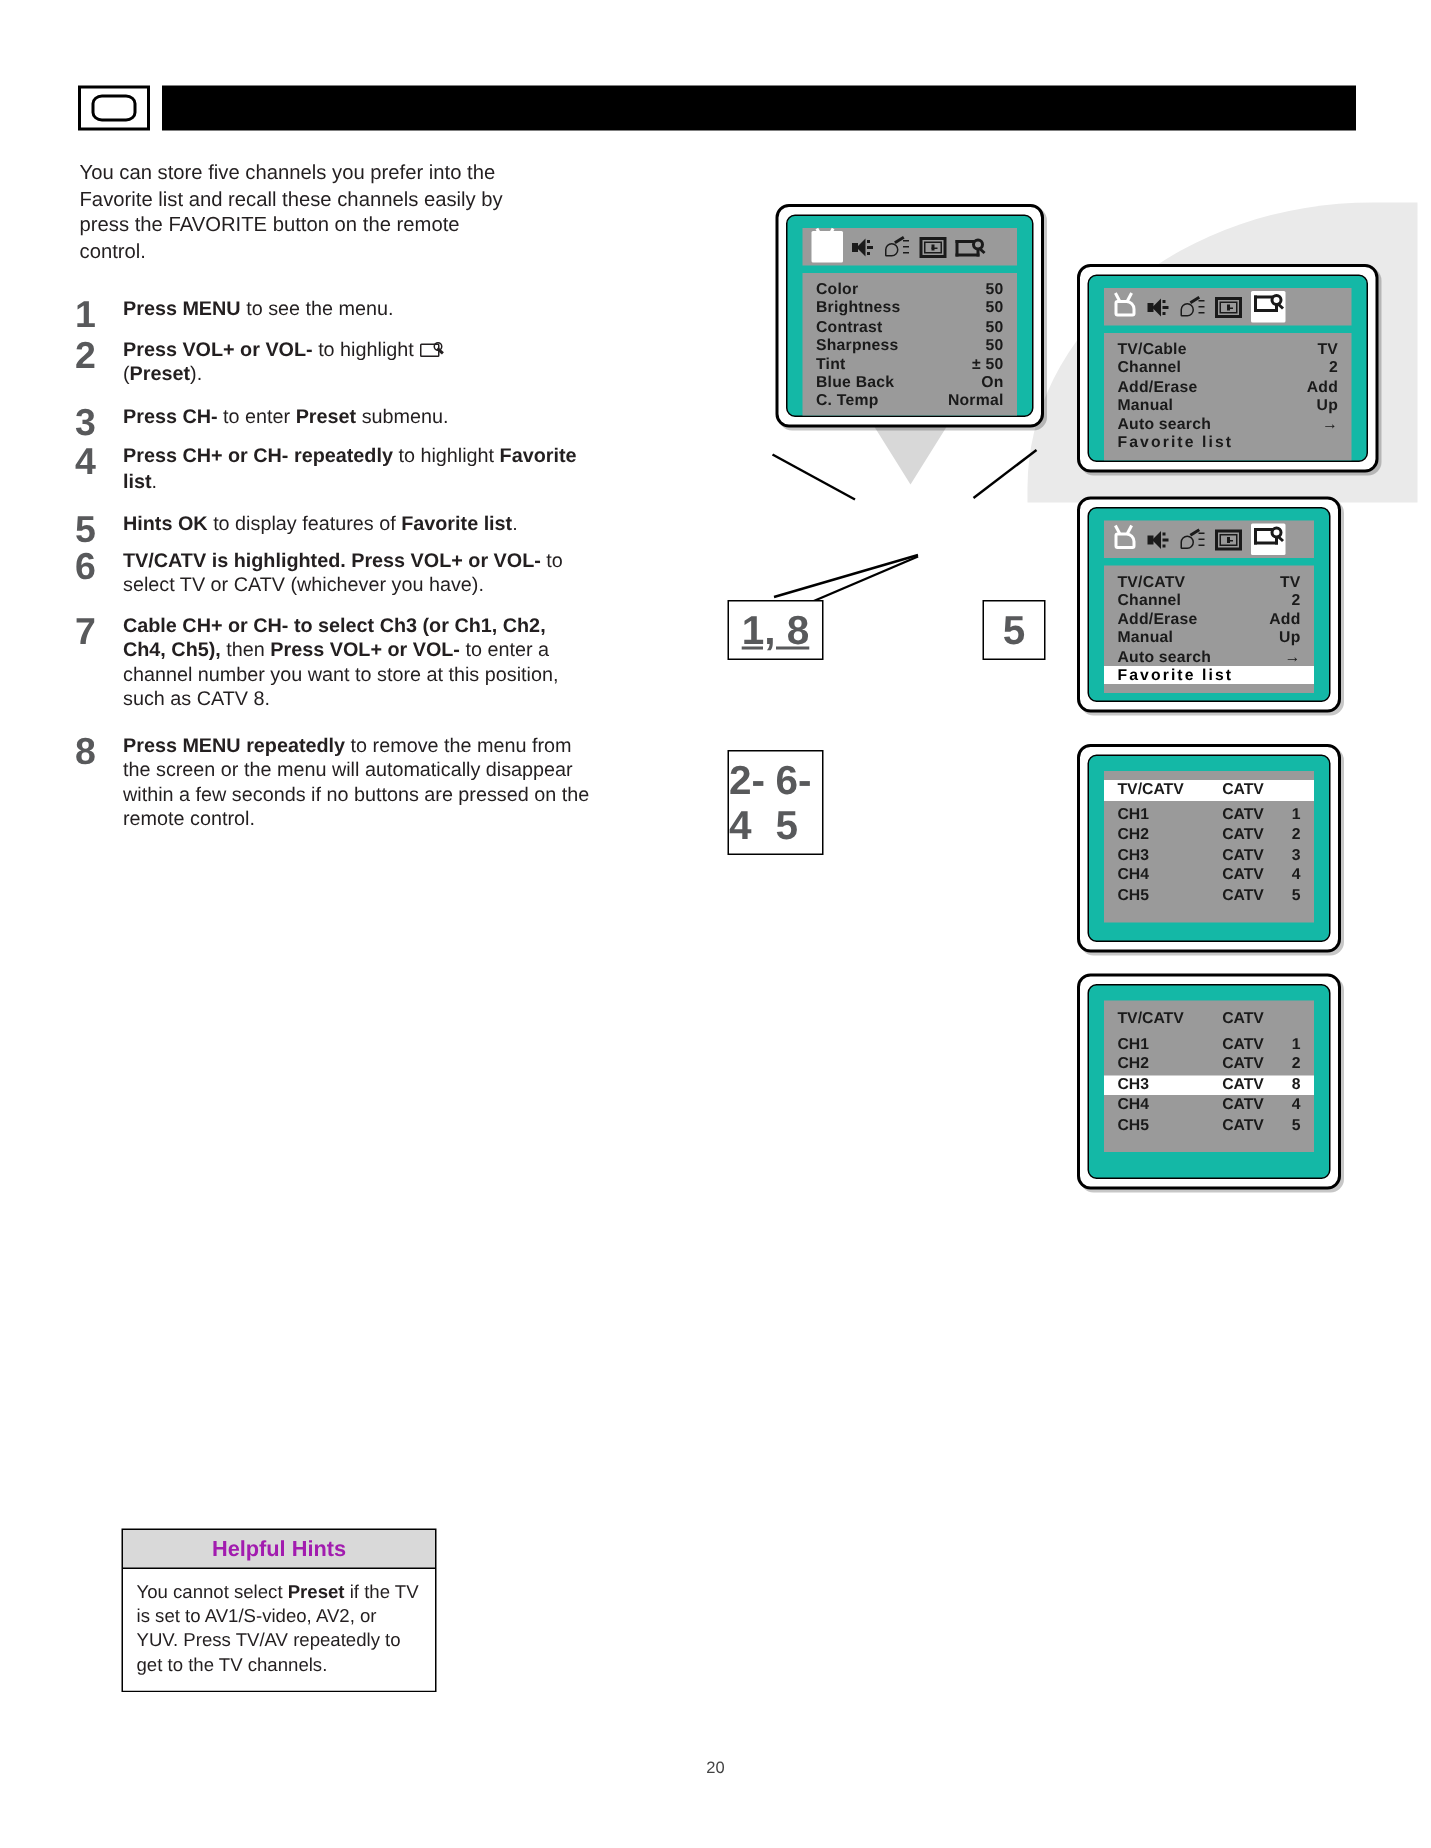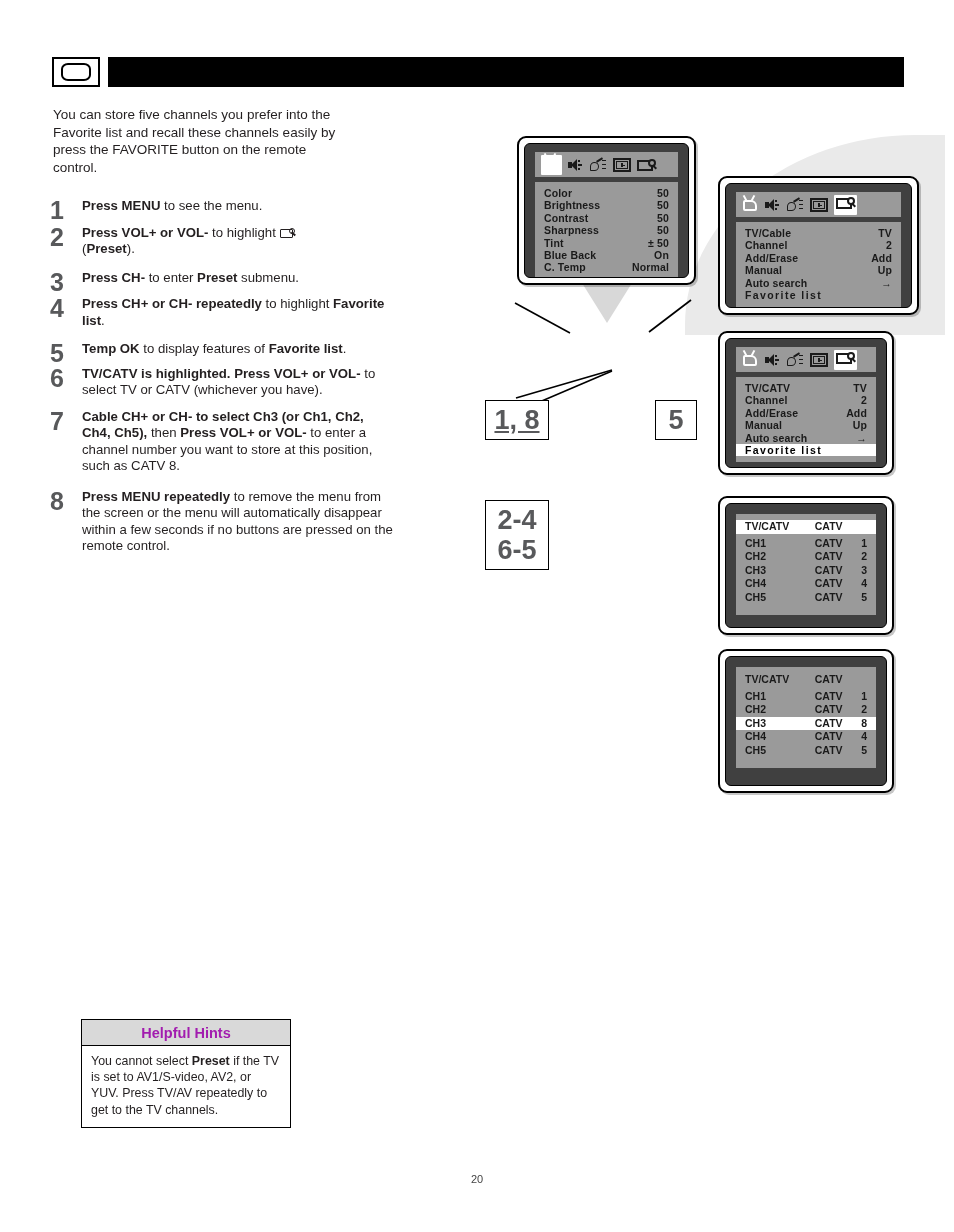--- a/index.html
+++ b/index.html
@@ -101,21 +101,21 @@
 
   
   .tvpanel{
     position:absolute;background:#ffffff;
     border:2px solid #000;border-radius:9px;
     box-shadow:2px 2px 0 rgba(0,0,0,0.22);
     z-index:2;
   }
   .tvpanel-inner{
     position:absolute;left:5px;top:5px;right:5px;bottom:5px;
-    border:1.4px solid #000;border-radius:6px;background:#404040;
+    border:1.4px solid #000;border-radius:6px;background:#14b8a6;
     box-sizing:border-box;overflow:hidden;
   }
   .osd-iconbar{
     margin:8px 10px 0 10px;height:25px;background:#9a9a9a;
     display:flex;align-items:center;gap:6px;padding:0 6px;box-sizing:border-box;
   }
   .osd-body{
     margin:5px 10px 8px 10px;background:#9a9a9a;padding:5px 0 6px 0;
   }
   .osd-row{
@@ -182,21 +182,21 @@
     border-left:30px solid transparent;border-right:30px solid transparent;
     border-top:48px solid #d8d8d8;
   }
 
   
   .callout{
     position:absolute;background:#ffffff;border:1.6px solid #000;
     display:flex;align-items:center;justify-content:center;
     font-size:27px;font-weight:bold;color:#58595b;z-index:5;line-height:1;
   }
-  .callout.two{flex-direction:column;justify-content:center;gap:0px;}
+  .callout.two{flex-direction:row;justify-content:center;gap:0px;}
   .callout.two span{display:block;line-height:30px;}
   .leader{position:absolute;z-index:4;}
   .leader line{stroke:#000;stroke-width:1.6;}
 </style>
 </head>
 <body>
 
 <div class="page">
 
   <div class="header">
@@ -220,21 +220,21 @@
       <div class="step" style="margin-bottom: 10px;">
         <div class="step-num">3</div>
         <div class="step-txt"><b>Press CH-</b> to enter <b>Preset</b> submenu.</div>
       </div>
       <div class="step" style="margin-bottom: 12px;">
         <div class="step-num">4</div>
         <div class="step-txt"><b>Press CH+ or CH- repeatedly</b> to highlight <b>Favorite list</b>.</div>
       </div>
       <div class="step" style="margin-bottom: 8px;">
         <div class="step-num">5</div>
-        <div class="step-txt"><b>Temp OK</b> to display features of <b>Favorite list</b>.</div>
+        <div class="step-txt"><b>Hints OK</b> to display features of <b>Favorite list</b>.</div>
       </div>
       <div class="step" style="margin-bottom: 10px;">
         <div class="step-num">6</div>
         <div class="step-txt"><b>TV/CATV is highlighted. Press VOL+ or VOL-</b> to select TV or CATV (whichever you have).</div>
       </div>
       <div class="step" style="margin-bottom: 14px;">
         <div class="step-num">7</div>
         <div class="step-txt"><b>Cable CH+ or CH- to select Ch3 (or Ch1, Ch2, Ch4, Ch5),</b> then <b>Press VOL+ or VOL-</b> to enter a channel number you want to store at this position, such as CATV 8.</div>
       </div>
       <div class="step" style="margin-bottom: 22px;">

